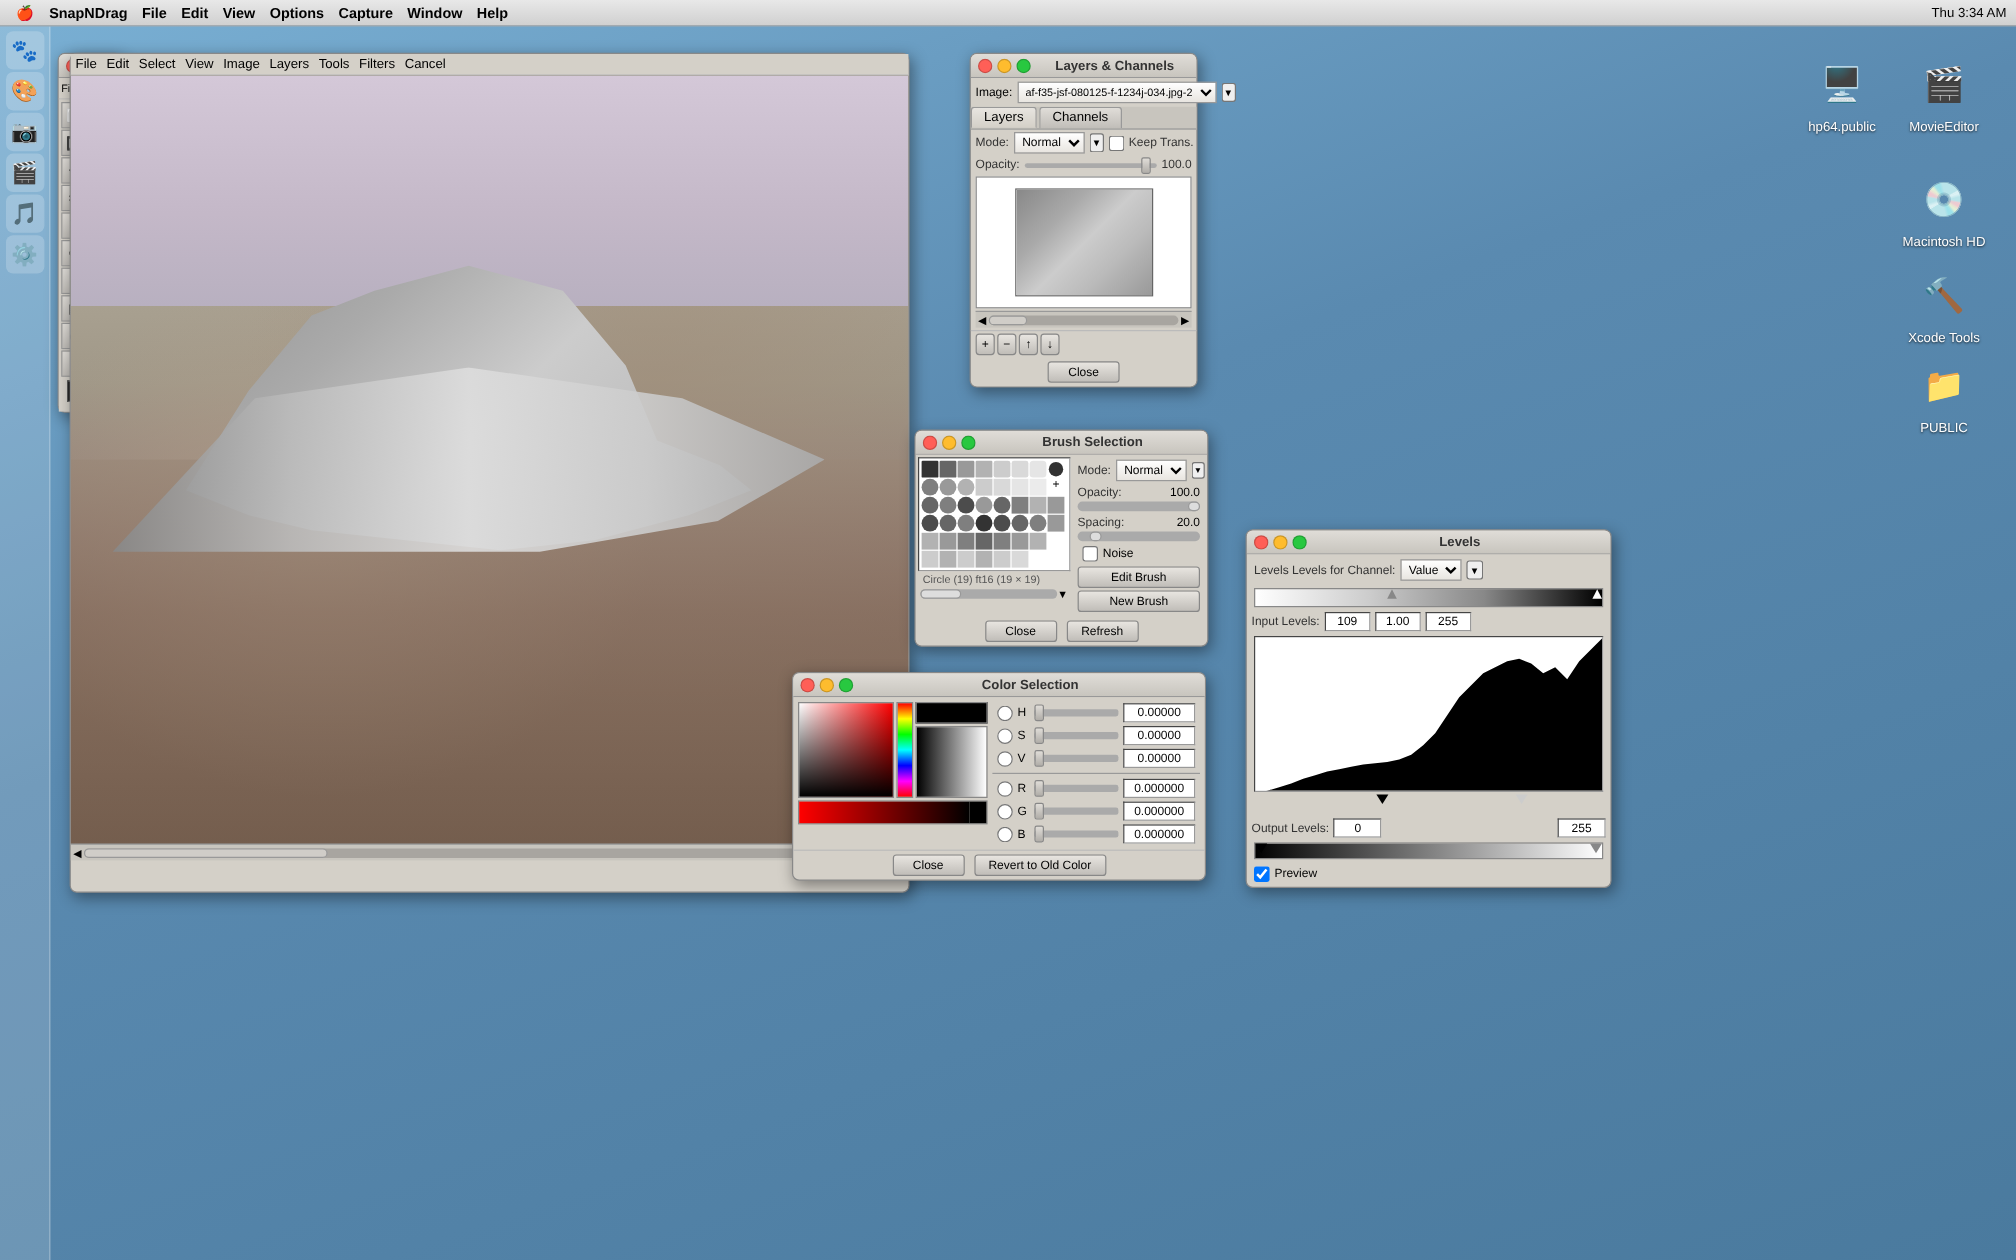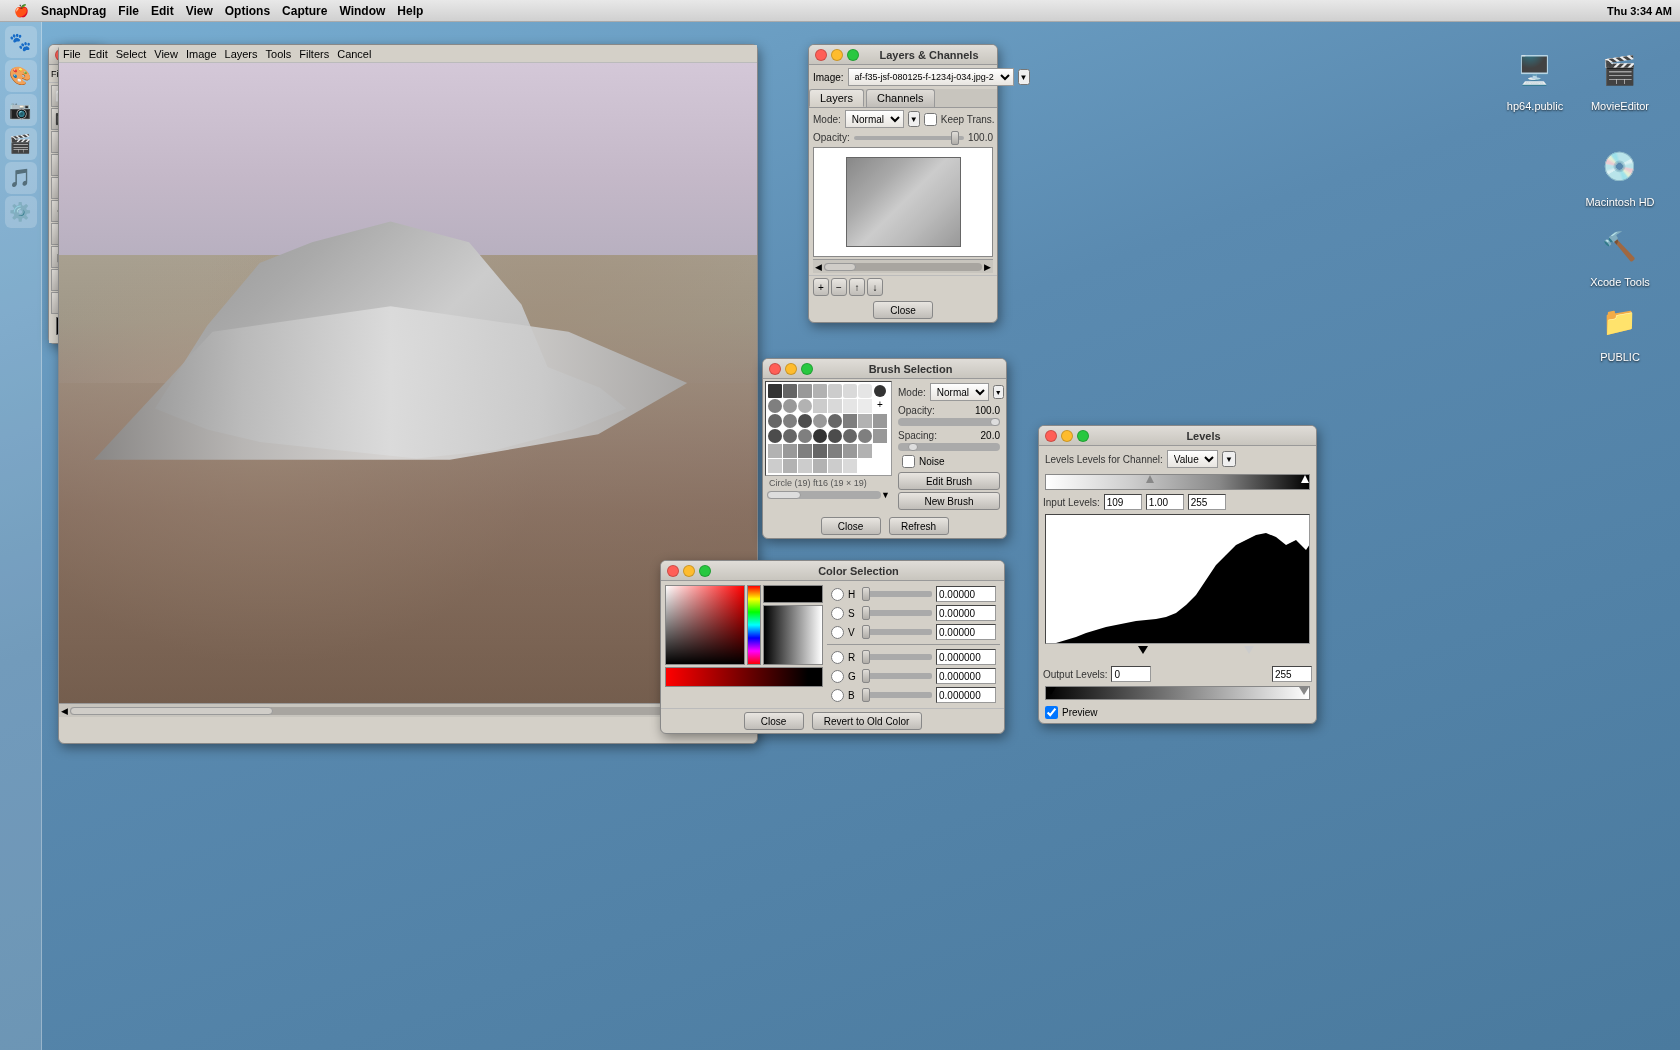--- a/index.html
+++ b/index.html
@@ -39,21 +39,20 @@
       font-weight: bold;
       cursor: pointer;
       white-space: nowrap;
     }
     .menubar-right {
       margin-left: auto;
       display: flex;
       align-items: center;
       gap: 8px;
       font-size: 11px;
-      font-weight: bold;
     }
 
     
     .dock {
       position: absolute;
       left: 0;
       top: 22px;
       bottom: 0;
       width: 42px;
       background: rgba(255,255,255,0.15);
@@ -233,44 +232,44 @@
 
     
     .color-window {
       top: 560px;
       left: 660px;
       width: 345px;
     }
 
     
     .levels-window {
-      top: 425px;
+      top: 441px;
       left: 1038px;
-      width: 279px;
+      width: 305px;
     }
 
     
     .form-row {
       display: flex;
       align-items: center;
       padding: 2px 4px;
       gap: 4px;
     }
     .form-label {
       font-size: 10px;
       color: #333;
       white-space: nowrap;
     }
     .form-input-small {
       width: 38px;
       height: 16px;
       font-size: 10px;
       border: 1px inset #999;
       background: white;
-      text-align: left;
+      text-align: center;
       padding: 0 2px;
     }
     .form-select {
       height: 18px;
       font-size: 10px;
       border: 1px solid #999;
       background: linear-gradient(to bottom, #fff, #e8e5e0);
       padding: 0 2px;
     }
     .slider-track {

